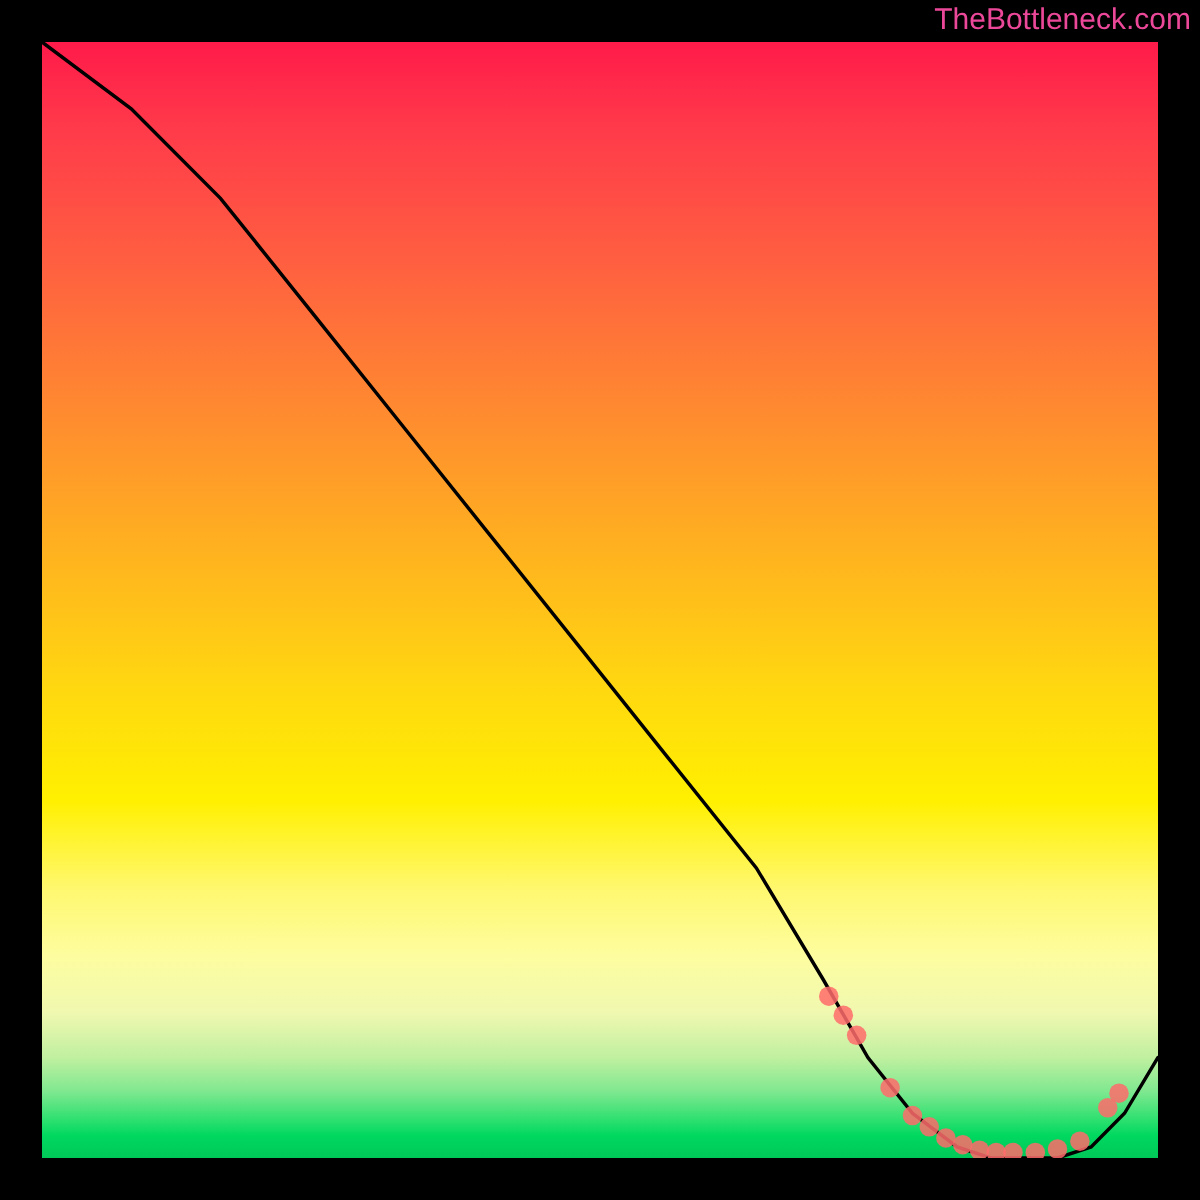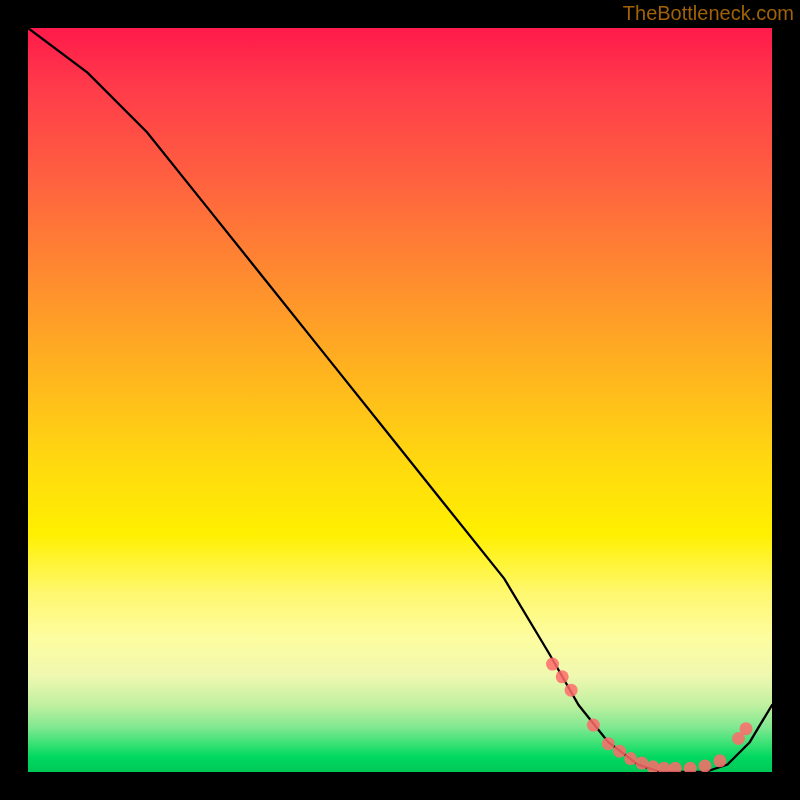--- a/index.html
+++ b/index.html
@@ -8,21 +8,21 @@
     height: 800px;
     background: #000;
     position: relative;
     overflow: hidden;
     font-family: Arial, sans-serif;
   }
   .watermark {
     position: absolute;
     top: 2px;
     right: 6px;
-    color: #a16207;
+    color: #ec4899;
     font-size: 20px;
     font-weight: 500;
     z-index: 10;
   }
   .plot-area {
     position: absolute;
     left: 28px;
     top: 28px;
     width: 744px;
     height: 744px;

